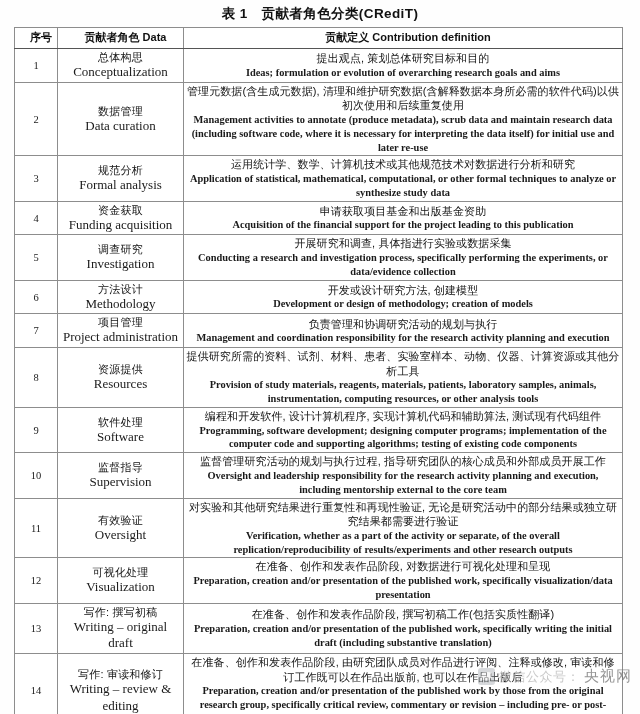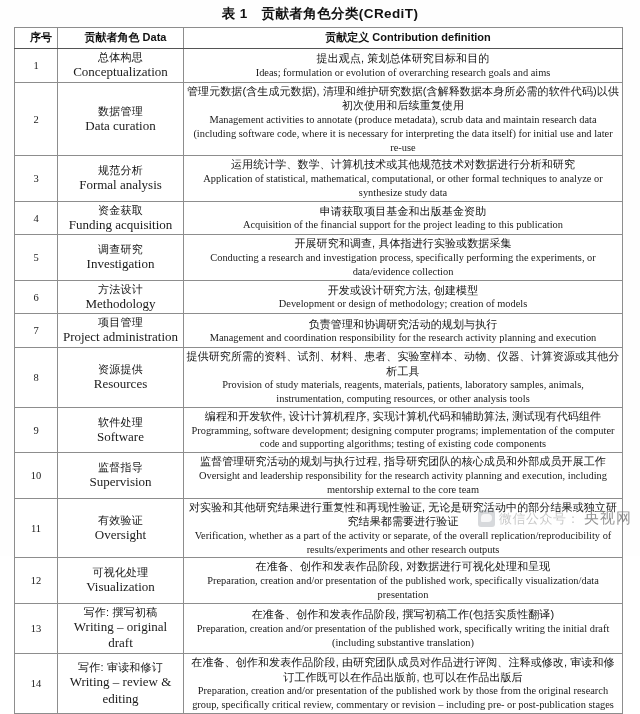--- a/index.html
+++ b/index.html
@@ -11,21 +11,21 @@
     width: 640px;
     height: 714px;
     overflow: hidden;
     font-family: "Liberation Serif", "DejaVu Serif", serif;
     color: #1a1a1a;
     position: relative;
   }
   #page {
     position: relative;
     width: 640px;
-    height: 556px;
+    height: 714px;
     background: #fefefe;
   }
   .table-title {
     text-align: center;
     font-family: "Liberation Sans", "DejaVu Sans", sans-serif;
     font-weight: bold;
     font-size: 13.5px;
     letter-spacing: 0.4px;
     padding-top: 5px;
     padding-bottom: 4px;
@@ -97,20 +97,21 @@
     font-size: 11px;
     letter-spacing: 0.1px;
     color: #141414;
   }
   td.def .en {
     display: block;
     font-family: "Liberation Serif", "DejaVu Serif", serif;
     font-size: 10.4px;
     color: #1a1a1a;
     padding: 0 2px;
+    font-weight: bold;
   }
   
   .watermark {
     position: absolute;
     right: 8px;
     bottom: 28px;
     display: flex;
     align-items: center;
     gap: 4px;
     opacity: 0.72;

